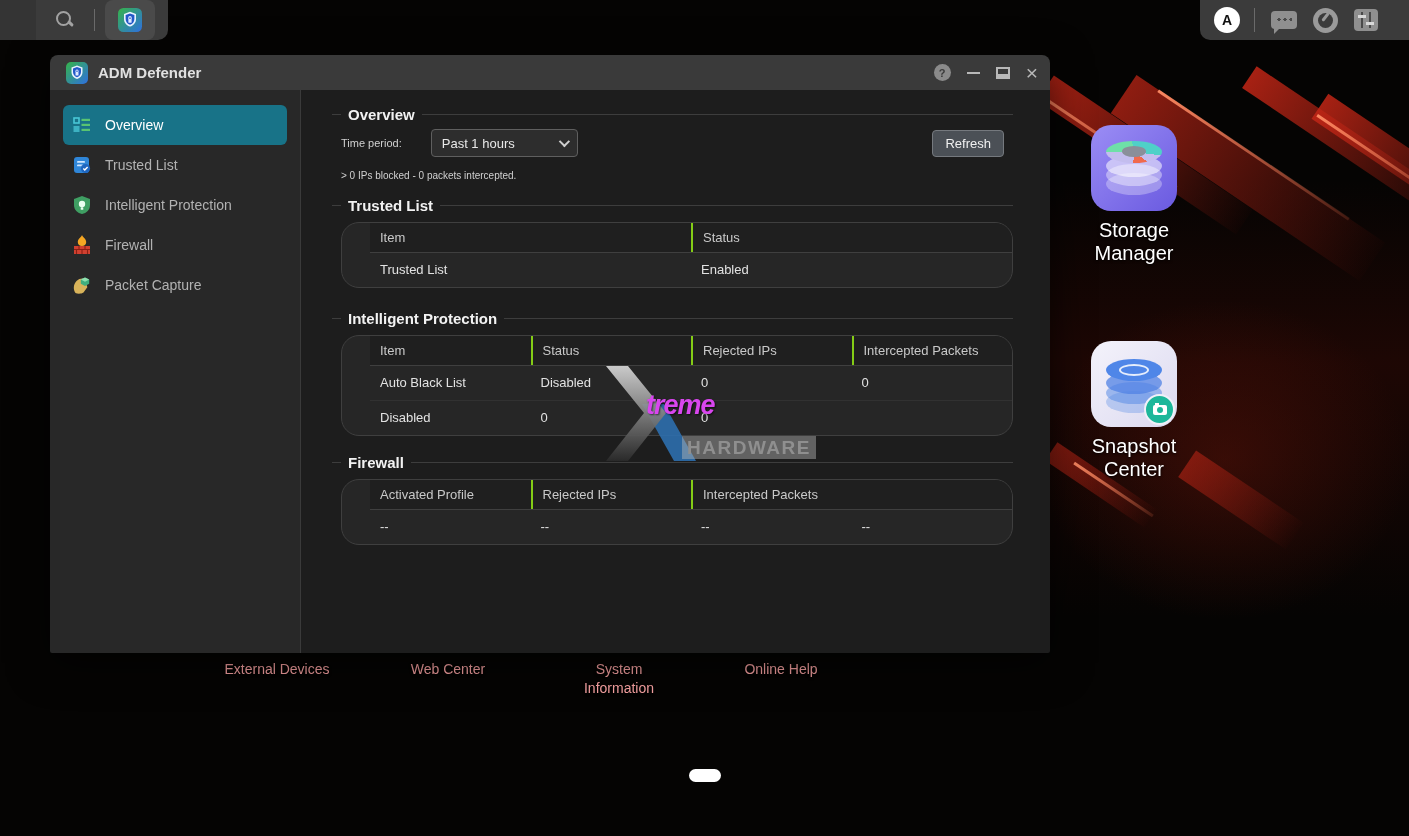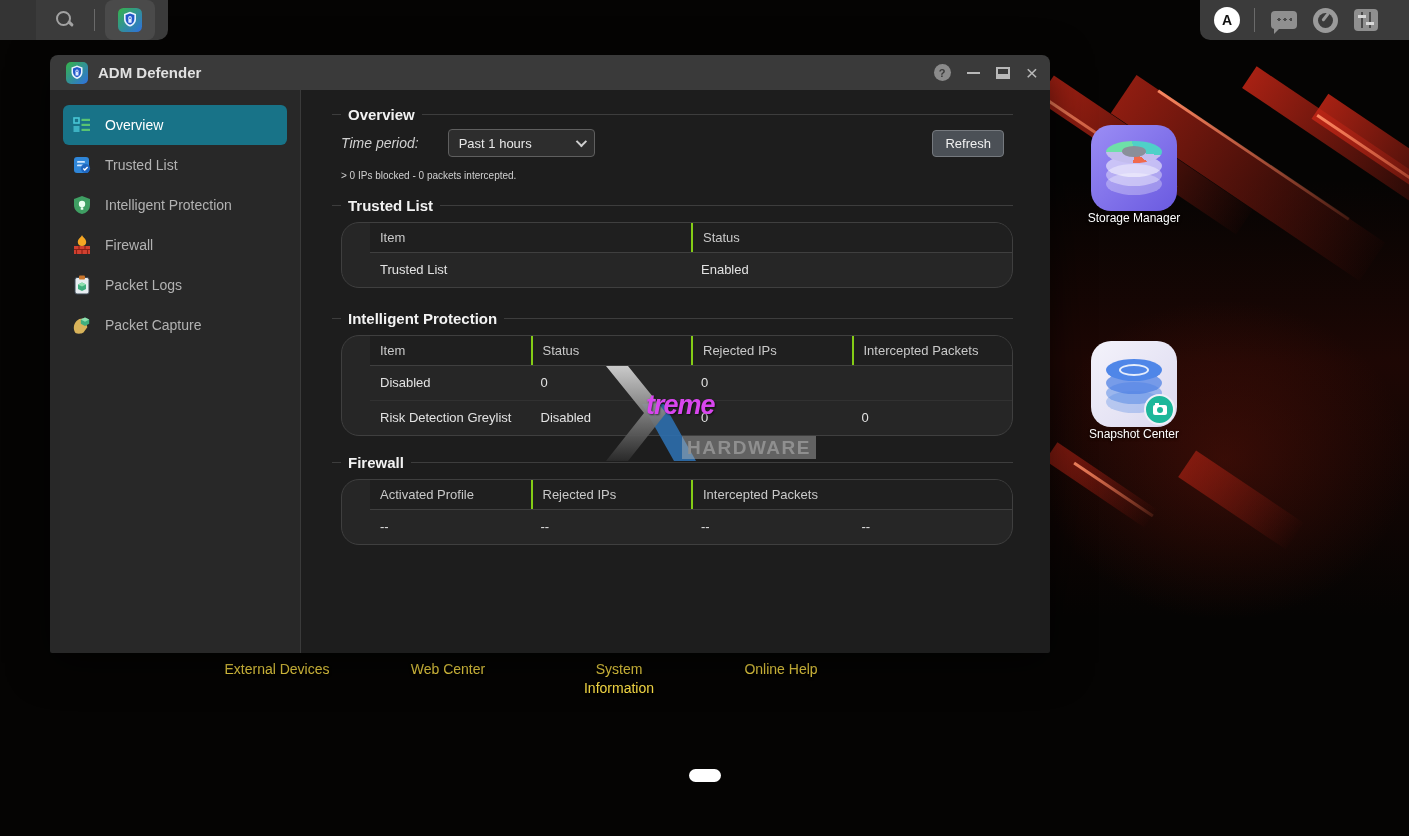--- a/index.html
+++ b/index.html
@@ -87,21 +87,21 @@
   .sicon { width:22px; height:22px; flex:none; display:flex; }
   .content { flex:1; background:#1d1d1d; overflow:hidden; }
 
   .legend { display:flex; align-items:center; margin-left:31px; width:681px; }
   .legend::before { content:""; width:9px; height:1px; background:#3d3d3d; }
   .legend::after { content:""; flex:1; height:1px; background:#3d3d3d; }
   .legend-text { padding:0 7px; font-size:15px; font-weight:700; color:#f2f2f2; }
   .mt16 { margin-top:16px; } .mt22 { margin-top:22px; } .mt18 { margin-top:18px; }
 
   .ctrl-row { display:flex; align-items:center; margin:6px 46px 0 40px; }
-  .tp-label { font-size:14px; color:#d0d0d0;font-style:italic; }
+  .tp-label { font-size:11px; color:#d0d0d0; }
   .select { margin-left:29px; width:147px; height:28px; background:#2d2d2d; border:1px solid #5f5f5f;
             border-radius:4px; display:flex; align-items:center; padding:0 10px; cursor:pointer; }
   .select .val { font-size:13px; color:#e8e8e8; }
   .chev { margin-left:auto; width:8px; height:8px; border-right:2px solid #cfcfcf; border-bottom:2px solid #cfcfcf;
           transform:rotate(45deg) translateY(-2px); }
   .btn { margin-left:auto; min-width:70px; height:27px; background:#4b5056; border:1px solid #75797e;
          border-radius:4px; color:#f0f0f0; font-size:13px; display:flex; align-items:center;
          justify-content:center; padding:0 12px; cursor:pointer; }
   .summary { margin:13px 0 0 40px; font-size:10px; color:#d0d0d0; }
 
@@ -113,21 +113,21 @@
              border-left:2px solid #84cc16; }
   .t-hcell:first-child { border-left:none; }
   .t-row { display:grid; grid-template-columns:repeat(var(--cols),1fr); }
   .t-row + .t-row { border-top:1px solid #313131; }
   .t-cell { height:34px; line-height:34px; padding:0 10px; font-size:13px; color:#e2e2e2;
             position:relative; z-index:10; }
 
   
   .dicon { position:absolute; width:120px; text-align:center; cursor:pointer; z-index:5; }
   .dicon .tile { width:86px; height:86px; border-radius:20px; margin:0 auto; position:relative; }
-  .dicon .dlabel { font-size:12px; color:#fff; text-shadow:0 1px 3px #000; }
+  .dicon .dlabel { margin-top:8px; font-size:20px; color:#fff; text-shadow:0 1px 3px #000; }
   .storage .tile { background:linear-gradient(135deg,#9b8df5,#6a5ae0); }
   .snapshot .tile { background:linear-gradient(135deg,#f4f3fb,#dcd9f0); }
   .disk { position:absolute; left:15px; width:56px; height:22px; border-radius:50%; }
   .storage .d4 { top:48px; background:rgba(255,255,255,.30); }
   .storage .d3 { top:39px; background:rgba(255,255,255,.40); }
   .storage .d2 { top:30px; background:rgba(255,255,255,.55); }
   .storage .pie { top:16px; background:conic-gradient(from -90deg, #6ee0a8 0 22%, #4fd0c8 22% 52%,
                   #c3bdee 52% 60%, #f06a4e 60% 76%, #c3bdee 76% 100%); }
   .storage .hub { position:absolute; left:31px; top:21px; width:24px; height:11px; border-radius:50%;
                   background:#8a8f9a; }
@@ -138,21 +138,21 @@
   .snapshot .ring { position:absolute; left:28px; top:23px; width:30px; height:12px; border-radius:50%;
                     border:2px solid rgba(255,255,255,.85); }
   .badge { position:absolute; right:2px; bottom:2px; width:31px; height:31px; border-radius:50%;
            background:#1db79a; border:2px solid #f0f0f8; }
   .cam { position:absolute; left:7px; top:9px; width:14px; height:10px; background:#fff; border-radius:2px; }
   .cam::before { content:""; position:absolute; left:4px; top:2px; width:6px; height:6px;
                  border-radius:50%; background:#1db79a; }
   .cam::after { content:""; position:absolute; left:2px; top:-2px; width:4px; height:2px; background:#fff; }
 
   
-  .desk-label { position:absolute; width:130px; text-align:center; font-size:14px; color:#fde047;
+  .desk-label { position:absolute; width:130px; text-align:center; font-size:14px; color:#fca5a5;
                 text-shadow:0 1px 3px #000; cursor:pointer; z-index:5; line-height:19px; }
   .pill { position:absolute; left:689px; top:769px; width:32px; height:13px; border-radius:7px;
           background:#fff; cursor:pointer; z-index:20; }
 
   
   .wm { position:absolute; left:598px; top:366px; width:218px; height:96px; z-index:50; pointer-events:none; }
   .wm svg { position:absolute; left:0; top:0; }
   .wm-treme { position:absolute; left:48px; top:24px; font-size:27px; font-weight:700; font-style:italic;
               color:#d946ef; letter-spacing:-1px; text-shadow:1px 1px 2px rgba(0,0,0,.6); }
   .wm-hw { position:absolute; left:84px; top:70px; background:rgba(185,185,185,.45); color:#8f8f8f;
@@ -306,29 +306,20 @@
         <div class="side-item">
           <svg class="sicon" viewBox="0 0 22 22">
             <path d="M11 1c1 2.6 4.2 3.6 4.2 7.2 0 2-1.8 3.8-4.2 3.8S6.8 10.2 6.8 8.2C6.8 4.6 10 3.6 11 1z" fill="#f5a623"></path>
             <rect x="3" y="12" width="16" height="8" fill="#d04030"></rect>
             <path d="M3 15.5h16M8 12v3.5M14 12v3.5M5.5 15.5V20M11 15.5V20M16.5 15.5V20" stroke="#8c1f14" stroke-width="1.1"></path>
           </svg>
           <span class="lbl">Firewall</span>
         </div>
         <div class="side-item">
           <svg class="sicon" viewBox="0 0 22 22">
-            <rect x="4" y="3.5" width="14" height="16.5" rx="2" fill="#e8eef2" stroke="#3c4854"></rect>
-            <rect x="8" y="1.5" width="6" height="4" rx="1" fill="#c8742a"></rect>
-            <path d="M11 8.5l4 2v4.5l-4 2-4-2V10.5z" fill="#3fae7e"></path>
-            <path d="M11 8.5l4 2-4 2-4-2z" fill="#8fe0b0"></path>
-          </svg>
-          <span class="lbl">Packet Logs</span>
-        </div>
-        <div class="side-item">
-          <svg class="sicon" viewBox="0 0 22 22">
             <path d="M4.5 19c-2.4-3-2.4-8.5 1-12 2.4-2.4 6-3 8-2l-3 3.2c3 .2 5.8 2.2 5.8 5l-3.8 5.3c-2.2 1.5-6 1.5-8 .5z" fill="#d8b35a"></path>
             <path d="M14 3.5l4.2 2.1v4.2l-4.2 2.1-4.2-2.1V5.6z" fill="#3fae7e"></path>
             <path d="M14 3.5l4.2 2.1-4.2 2.1-4.2-2.1z" fill="#8fe0b0"></path>
           </svg>
           <span class="lbl">Packet Capture</span>
         </div>
       </div>
 
       <div class="content">
         <div class="legend mt16">
@@ -362,26 +353,26 @@
           <span class="legend-text">Intelligent Protection</span>
         </div>
         <div class="tbl" style="--cols: 4;">
             <div class="t-head">
               <div class="t-hcell">Item</div>
               <div class="t-hcell">Status</div>
               <div class="t-hcell">Rejected IPs</div>
               <div class="t-hcell">Intercepted Packets</div>
             </div>
             <div class="t-row">
+              <div class="t-cell">Auto Black List</div>
               <div class="t-cell">Disabled</div>
               <div class="t-cell">0</div>
               <div class="t-cell">0</div>
             </div>
             <div class="t-row">
-              <div class="t-cell">Risk Detection Greylist</div>
               <div class="t-cell">Disabled</div>
               <div class="t-cell">0</div>
               <div class="t-cell">0</div>
             </div>
           </div>
 
         <div class="legend mt18">
           <span class="legend-text">Firewall</span>
         </div>
         <div class="tbl" style="--cols: 4;">

